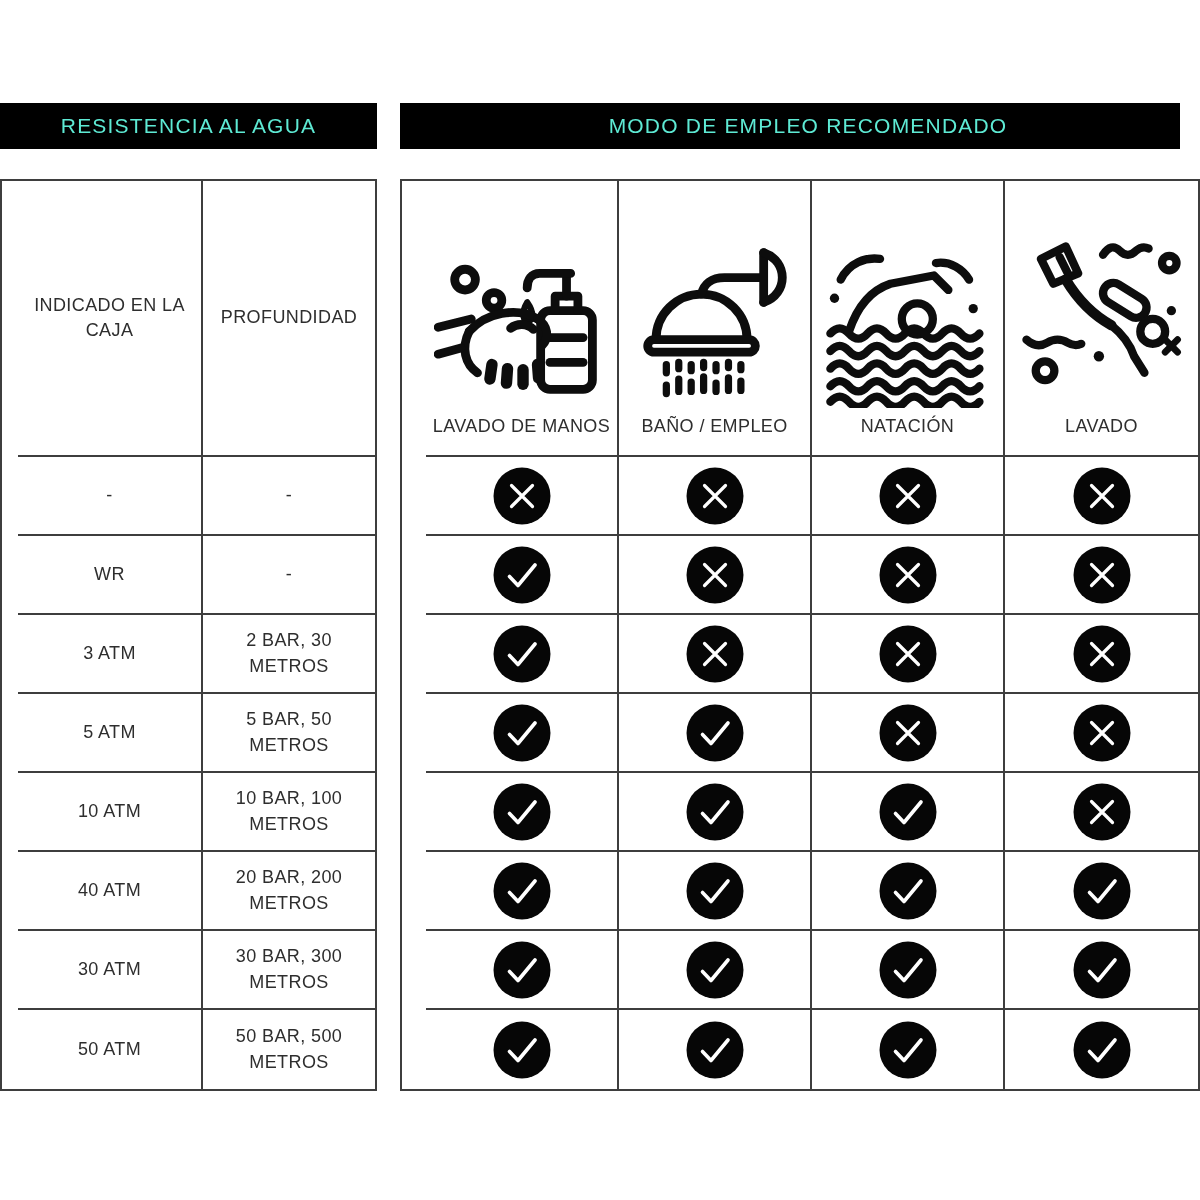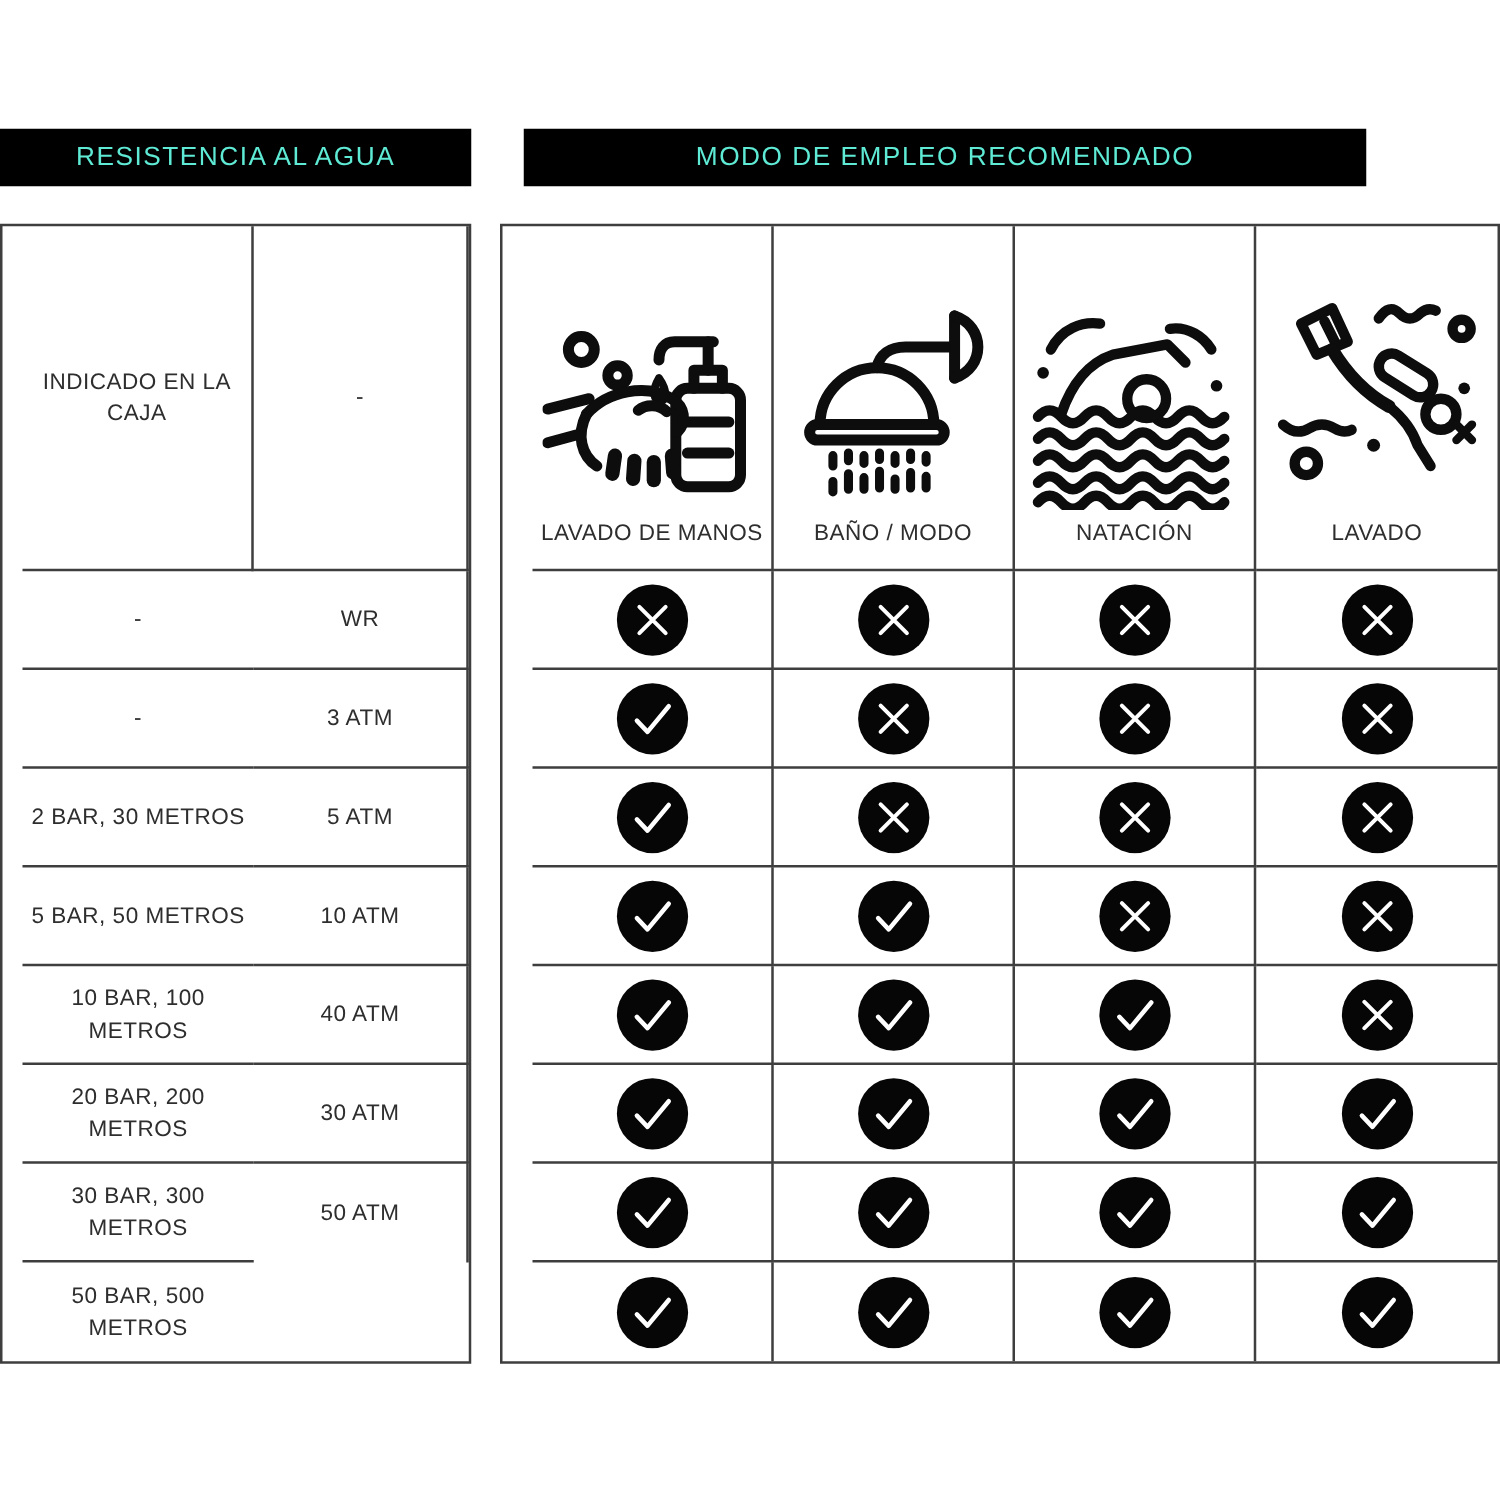--- a/index.html
+++ b/index.html
@@ -7,21 +7,21 @@
     width:1200px;height:1200px;background:#ffffff;
     font-family:"Liberation Sans","DejaVu Sans",sans-serif;
   }
   .canvas{position:relative;width:1200px;height:1200px;background:#fff;overflow:hidden;}
   .bar{
     position:absolute;top:103px;height:46px;background:#000;color:#5eead4;
     display:flex;align-items:center;justify-content:center;
     font-size:21px;letter-spacing:1.2px;font-weight:400;
   }
   .bar-left{left:0;width:377px;}
-  .bar-right{left:419px;width:674px;}
+  .bar-right{left:400px;width:744px;padding-left:36px;}
   .tbl{
     position:absolute;top:179px;display:grid;background:#fff;
     border:2px solid #3e3e3e;box-sizing:border-box;
   }
   .tbl-left{left:0;width:377px;grid-template-columns:185px 1fr;grid-template-rows:276px repeat(8,79px);padding-left:16px;}
   .tbl-right{left:400px;width:800px;grid-template-columns:repeat(4,1fr);grid-template-rows:276px repeat(8,79px);padding-left:24px;}
   .cell{
     border-right:2px solid #3e3e3e;border-bottom:2px solid #3e3e3e;
     display:flex;align-items:center;justify-content:center;text-align:center;
     color:#2e2e2e;font-size:18px;letter-spacing:.4px;line-height:1.4;
@@ -41,20 +41,21 @@
 
 <div class="canvas">
   <div class="bar bar-left">
     <span>RESISTENCIA AL AGUA</span>
   </div>
   <div class="bar bar-right">
     <span>MODO DE EMPLEO RECOMENDADO</span>
   </div>
   <div class="tbl tbl-left" id="left-table">
       <div class="cell">INDICADO EN LA CAJA</div>
+      <div class="cell last-col">PROFUNDIDAD</div>
       <div class="cell">-</div>
       <div class="cell last-col">-</div>
       <div class="cell">WR</div>
       <div class="cell last-col">-</div>
       <div class="cell">3 ATM</div>
       <div class="cell last-col">2 BAR, 30 METROS</div>
       <div class="cell">5 ATM</div>
       <div class="cell last-col">5 BAR, 50 METROS</div>
       <div class="cell">10 ATM</div>
       <div class="cell last-col">10 BAR, 100 METROS</div>
@@ -108,21 +109,21 @@
                 <line x1="50" y1="126" x2="50" y2="158" stroke-dasharray="12 10" stroke-dashoffset="6"></line>
                 <line x1="62" y1="128" x2="62" y2="162" stroke-dasharray="9 11" stroke-dashoffset="3"></line>
                 <line x1="74" y1="126" x2="74" y2="160" stroke-dasharray="13 9" stroke-dashoffset="8"></line>
                 <line x1="86" y1="128" x2="86" y2="162" stroke-dasharray="8 12" stroke-dashoffset="2"></line>
                 <line x1="98" y1="126" x2="98" y2="158" stroke-dasharray="12 10" stroke-dashoffset="7"></line>
                 <line x1="110" y1="128" x2="110" y2="160" stroke-dasharray="9 11" stroke-dashoffset="4"></line>
               </g>
             </g>
           </svg>
         </div>
-        <div class="activity-label">BAÑO / MODO</div>
+        <div class="activity-label">BAÑO / EMPLEO</div>
       </div>
       <div class="cell hdr-activity">
         <div class="icon-wrap">
           <svg viewBox="0 0 170 170">
             <g fill="none" stroke="#0d0d0d" stroke-linecap="round" stroke-linejoin="round" stroke-width="8">
               <path d="M20,46 C28,30 44,24 58,26"></path>
               <path d="M112,30 C126,28 138,36 144,46"></path>
               <circle cx="14" cy="64" r="4.5" fill="#0d0d0d" stroke="none"></circle>
               <circle cx="148" cy="74" r="4.5" fill="#0d0d0d" stroke="none"></circle>
               <path d="M28,96 C36,72 50,56 68,50 L110,42 L124,56"></path>

